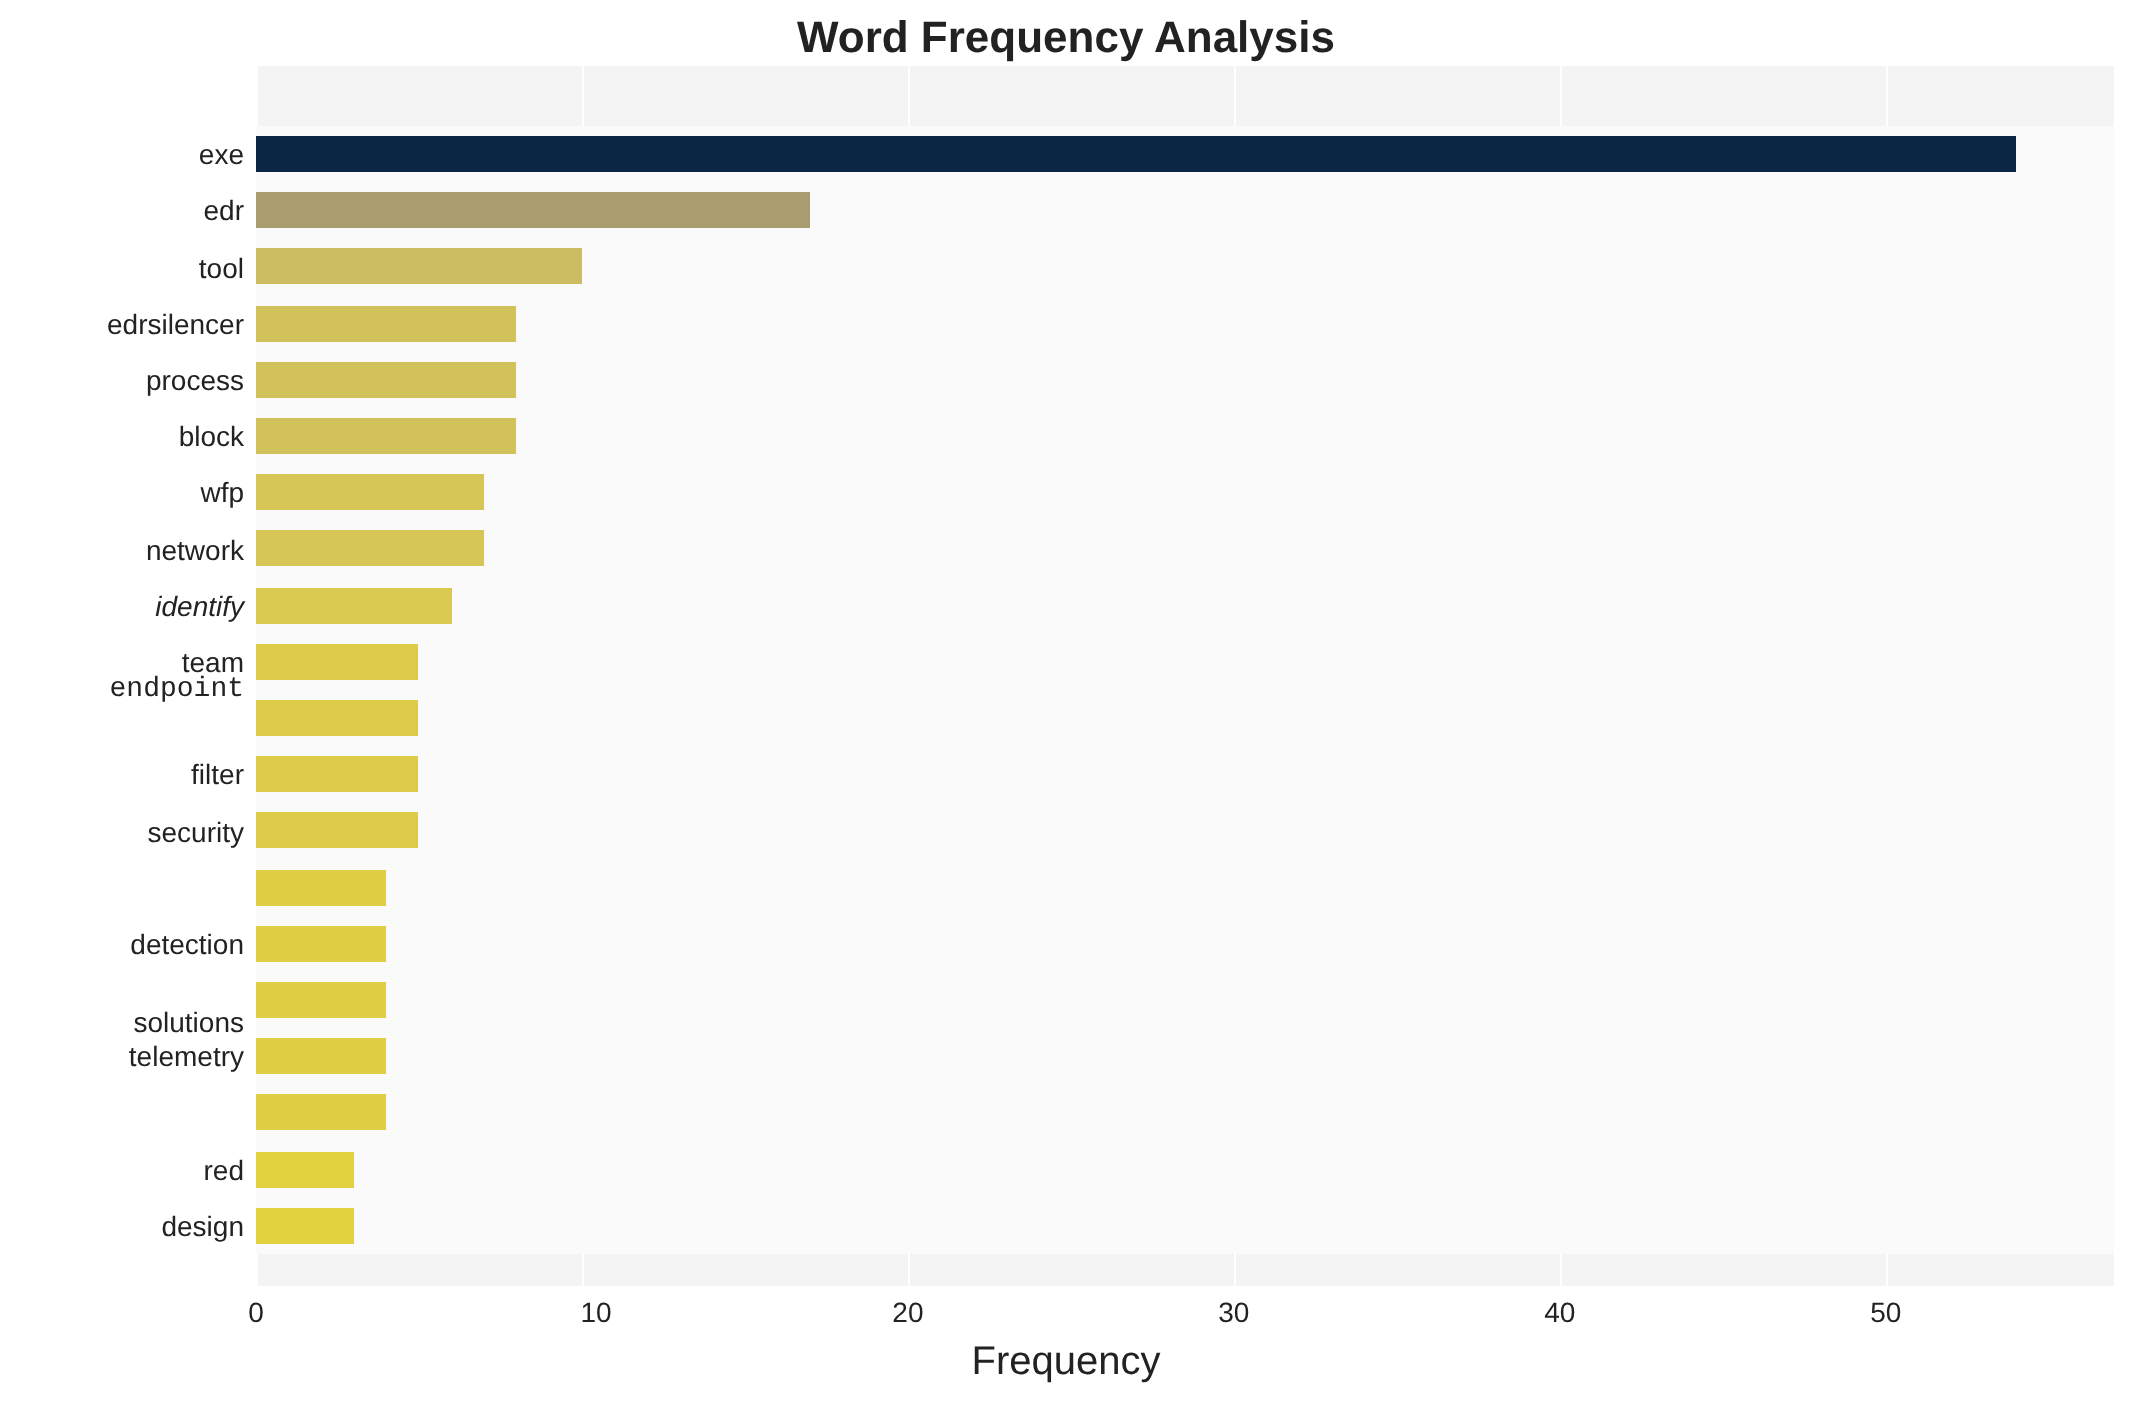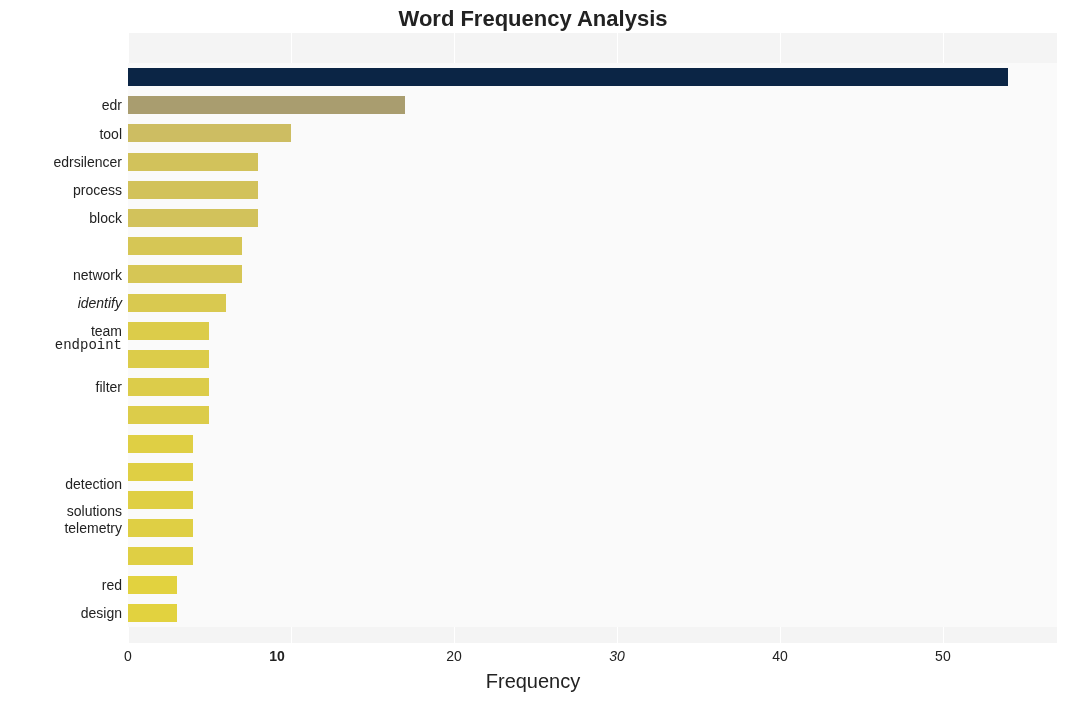--- a/index.html
+++ b/index.html
@@ -178,33 +178,36 @@
       </div>
       <div class="bar-row" style="top: 565.8px; height: 28.2px;">
         <div class="bar-bg"></div>
         <div class="bar" style="width: 48.8947px; background: rgb(226, 210, 63); top: 5.1px;"></div>
       </div>
     </div>
 
   <div class="xlabel">Frequency</div>
 
 <div class="xtick" style="left: 128px;">0</div>
-    <div class="xtick" style="left: 277px; font-weight: bold;">10</div>
+    <div class="xtick" style="left: 298px;">10</div>
     <div class="xtick" style="left: 453.965px;">20</div>
-    <div class="xtick" style="left: 616.947px; font-style: italic;">30</div>
+    <div class="xtick" style="left: 616.947px;">30</div>
     <div class="xtick" style="left: 779.93px;">40</div>
     <div class="xtick" style="left: 942.912px;">50</div>
+    <div class="ylabel" style="top: 63.1px;">exe</div>
     <div class="ylabel" style="top: 91.3px;">edr</div>
     <div class="ylabel" style="top: 119.5px;">tool</div>
     <div class="ylabel" style="top: 147.7px;">edrsilencer</div>
     <div class="ylabel" style="top: 204.1px;">block</div>
     <div class="ylabel" style="top: 175.9px;">process</div>
+    <div class="ylabel" style="top: 232.3px;">wfp</div>
     <div class="ylabel" style="top: 260.5px;">network</div>
     <div class="ylabel" style="top: 288.7px; font-style: italic;">identify</div>
     <div class="ylabel" style="top: 316.9px;">team</div>
     <div class="ylabel" style="top: 331px; font-family: Liberation Mono, monospace;">endpoint</div>
     <div class="ylabel" style="top: 373.3px;">filter</div>
-    <div class="ylabel" style="top: 457.9px; margin-top: 12px;">detection</div>
+    <div class="ylabel" style="top: 401.5px;">security</div>
+    <div class="ylabel" style="top: 457.9px;">detection</div>
     <div class="ylabel" style="top: 497px;">solutions</div>
     <div class="ylabel" style="top: 514.3px;">telemetry</div>
     <div class="ylabel" style="top: 570.7px;">red</div>
     <div class="ylabel" style="top: 598.9px;">design</div>
   </div>
 
 </body></html>

